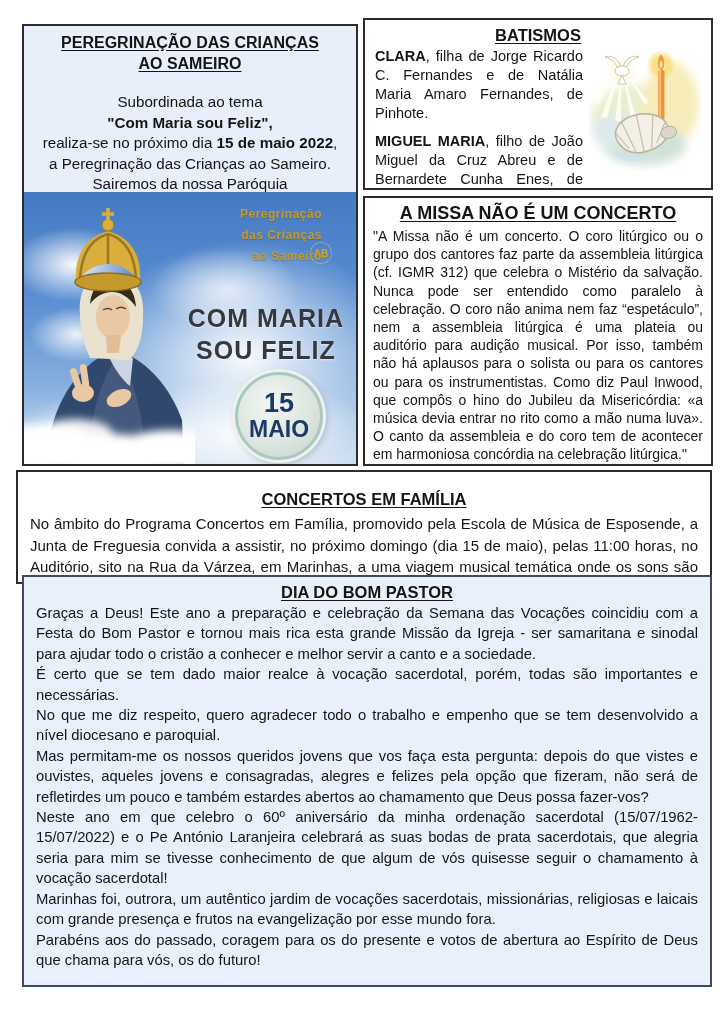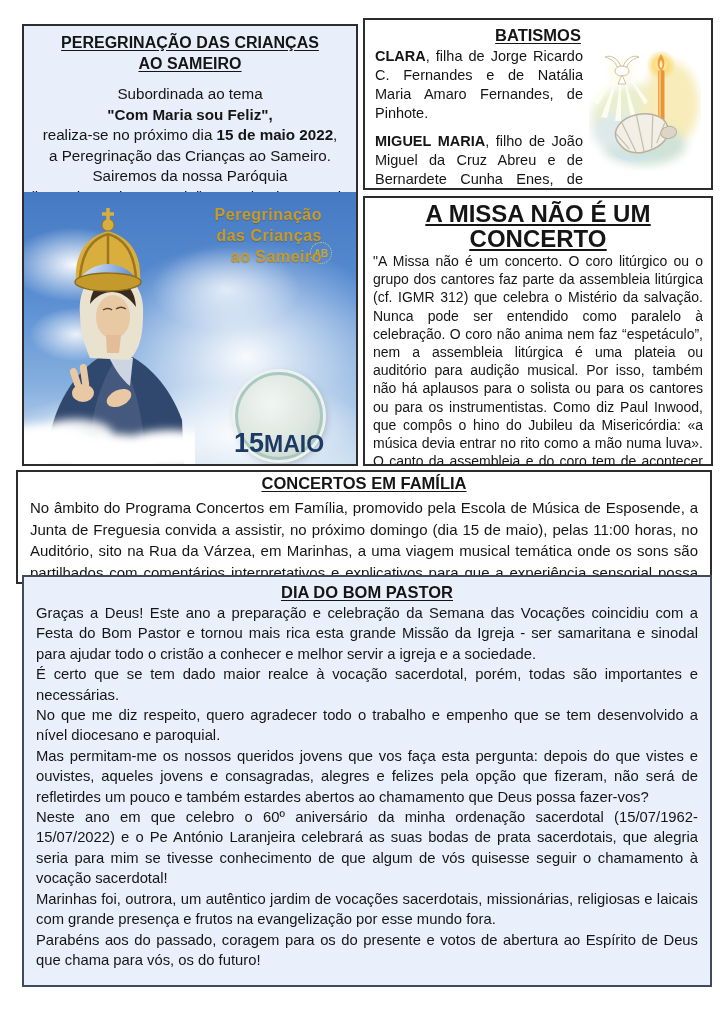--- a/index.html
+++ b/index.html
@@ -7,61 +7,61 @@
   .page {
     position:relative; width:724px; height:1024px; background:#ffffff;
     font-family:"Liberation Sans", sans-serif; color:#151515; overflow:hidden;
   }
   .box { position:absolute; border:2px solid #2d2d2d; background:#ffffff; overflow:hidden; }
 
   
   .box-pilgrimage { left:22px; top:24px; width:336px; height:442px; background:#e9effa; }
   .pilg-title { margin-top:6px; text-align:center; font-weight:bold; font-size:16px; line-height:21px; }
   .pilg-title .u { text-decoration:underline; text-underline-offset:2px; }
-  .pilg-body { text-align:center; font-size:15.2px; line-height:20.6px; margin-top:10px; }
+  .pilg-body { text-align:center; font-size:15.2px; line-height:20.6px; margin-top:18px; }
   .b { font-weight:bold; }
 
   
   .poster { position:absolute; left:0; right:0; bottom:0; height:272px; overflow:hidden;
     background:linear-gradient(180deg,#4579c2 0%,#5b8fd3 40%,#84aede 70%,#cfe0f1 100%); }
   .cloud { position:absolute; background:radial-gradient(ellipse at center, rgba(255,255,255,.96) 0%, rgba(255,255,255,0) 70%); }
   .glow { position:absolute; right:-40px; top:50px; width:300px; height:230px;
     background:radial-gradient(ellipse at center, rgba(255,255,255,.95) 0%, rgba(255,255,255,0) 72%); }
   .poster-monogram { position:absolute; top:6px; right:24px; width:22px; height:22px; border:1px dotted #d7c57a;
     border-radius:50%; color:#c9a53a; font-size:10px; font-weight:bold; display:flex; align-items:center; justify-content:center;margin-top:44px; }
   .poster-heading { position:absolute; top:12px; right:34px; text-align:right; color:#c79b2a;
-    font-weight:bold; font-size:16px; line-height:21px; text-shadow:0 1px 1px rgba(90,60,0,.35); letter-spacing:.5px;margin-left:8px; }
+    font-weight:bold; font-size:12px; line-height:21px; text-shadow:0 1px 1px rgba(90,60,0,.35); letter-spacing:.5px;margin-left:8px; }
   .poster-slogan { position:absolute; top:110px; right:12px; text-align:center; color:#35393d;
     font-weight:bold; font-size:25px; line-height:32px; letter-spacing:1px; text-shadow:0 1px 2px rgba(255,255,255,.6); }
   .date-badge { position:absolute; right:33px; bottom:4px; width:88px; height:88px; border-radius:50%;
     background:radial-gradient(circle at 40% 35%, #f2f6f2 0%, #dde6e0 55%, #c3d2cb 100%);
     border:3px solid #a9c9c0; box-shadow:0 0 0 3px #edf2ee, 2px 3px 8px rgba(20,40,60,.35);
-    display:flex; flex-direction:row; align-items:flex-end; justify-content:center;
+    display:flex; flex-direction:column; align-items:center; justify-content:center;
     color:#1d3a66; font-weight:bold; }
   .date-badge .day { font-size:27px; line-height:27px; }
   .date-badge .month { font-size:23px; line-height:25px; }
   .statue { position:absolute; left:-4px; bottom:0; }
 
   
   .box-batismos { left:363px; top:18px; width:350px; height:172px; padding:4px 10px 4px 10px; }
   .sec-title { text-align:center; font-weight:bold; font-size:16.5px; line-height:22px; }
   .sec-title .u { text-decoration:underline; text-underline-offset:2px; }
   .bat-date { font-weight:bold; font-size:14.5px; line-height:19px; text-decoration:underline; text-underline-offset:2px; }
   .bat-float { float:right; width:112px; height:122px; margin:2px 0 0 6px; }
   .bat-entry { font-size:14.5px; line-height:19px; text-align:justify; margin-top:1px; }
   .bat-entry + .bat-entry { margin-top:9px; }
 
   
   .box-missa { left:363px; top:196px; width:350px; height:270px; padding:3px 8px; }
-  .missa-title { font-size:24px; line-height:25px;text-decoration:underline; }
+  .missa-title { font-size:18px; line-height:25px; }
   .missa-body { font-size:14px; line-height:18.2px; text-align:justify; margin-top:1px; }
   .missa-attr { font-size:13px; line-height:17px; text-align:right; margin-top:1px; }
 
   
-  .box-concertos { left:16px; top:470px; width:696px; height:114px; padding:0 12px; }
+  .box-concertos { left:16px; top:470px; width:696px; height:114px; padding:16px 12px; }
   .body-wide { font-size:15px; line-height:21.5px; text-align:justify; margin-top:3px; }
 
   
   .box-pastor { left:22px; top:575px; width:690px; height:412px; padding:4px 12px; background:#e9f0fb; border-color:#3f4a5a; }
   .pastor-body p { font-size:14.8px; line-height:20.4px; text-align:justify; }
 </style>
 </head>
 <body>
 
 <div class="page">
@@ -122,20 +122,24 @@
           <ellipse cx="150" cy="258" rx="52" ry="20"></ellipse>
           <ellipse cx="55" cy="242" rx="38" ry="15" opacity=".9"></ellipse>
         </g>
       </svg>
 
       <div class="poster-monogram">AB</div>
       <div class="poster-heading">
         <div>Peregrinação</div>
         <div>das Crianças</div>
         <div>ao Sameiro</div>
+      </div>
+      <div class="poster-slogan">
+        <div>COM MARIA</div>
+        <div>SOU FELIZ</div>
       </div>
       <div class="date-badge">
         <div class="day">15</div>
         <div class="month">MAIO</div>
       </div>
     </div>
   </div>
 
   <div class="box box-batismos">
     <div class="sec-title"><span class="u">BATISMOS</span></div>
@@ -208,21 +212,21 @@
   </div>
 
   <div class="box box-concertos">
     <div class="sec-title"><span class="u">CONCERTOS EM FAMÍLIA</span></div>
     <p class="body-wide">No âmbito do Programa Concertos em Família, promovido pela Escola de Música de Esposende, a Junta de Freguesia convida a assistir, no próximo domingo (dia 15 de maio), pelas 11:00 horas, no Auditório, sito na Rua da Várzea, em Marinhas, a uma viagem musical temática onde os sons são partilhados com comentários interpretativos e explicativos para que a experiência sensorial possa potenciar a música.</p>
   </div>
 
   <div class="box box-pastor">
     <div class="sec-title"><span class="u">DIA DO BOM PASTOR</span></div>
     <div class="pastor-body">
-      <p>Graças a Deus! Este ano a preparação e celebração da Semana das Vocações coincidiu com a Festa do Bom Pastor e tornou mais rica esta grande Missão da Igreja - ser samaritana e sinodal para ajudar todo o cristão a conhecer e melhor servir a igreja e a sociedade.</p>
+      <p>Graças a Deus! Este ano a preparação e celebração da Semana das Vocações coincidiu com a Festa do Bom Pastor e tornou mais rica esta grande Missão da Igreja - ser samaritana e sinodal para ajudar todo o cristão a conhecer e melhor servir a canto e a sociedade.</p>
       <p>É certo que se tem dado maior realce à vocação sacerdotal, porém, todas são importantes e necessárias.</p>
       <p>No que me diz respeito, quero agradecer todo o trabalho e empenho que se tem desenvolvido a nível diocesano e paroquial.</p>
       <p>Mas permitam-me os nossos queridos jovens que vos faça esta pergunta: depois do que vistes e ouvistes, aqueles jovens e consagradas, alegres e felizes pela opção que fizeram, não será de refletirdes um pouco e também estardes abertos ao chamamento que Deus possa fazer-vos?</p>
       <p>Neste ano em que celebro o 60º aniversário da minha ordenação sacerdotal (15/07/1962-15/07/2022) e o Pe António Laranjeira celebrará as suas bodas de prata sacerdotais, que alegria seria para mim se tivesse conhecimento de que algum de vós quisesse seguir o chamamento à vocação sacerdotal!</p>
       <p>Marinhas foi, outrora, um autêntico jardim de vocações sacerdotais, missionárias, religiosas e laicais com grande presença e frutos na evangelização por esse mundo fora.</p>
       <p>Parabéns aos do passado, coragem para os do presente e votos de abertura ao Espírito de Deus que chama para vós, os do futuro!</p>
     </div>
 
   </div>
 

